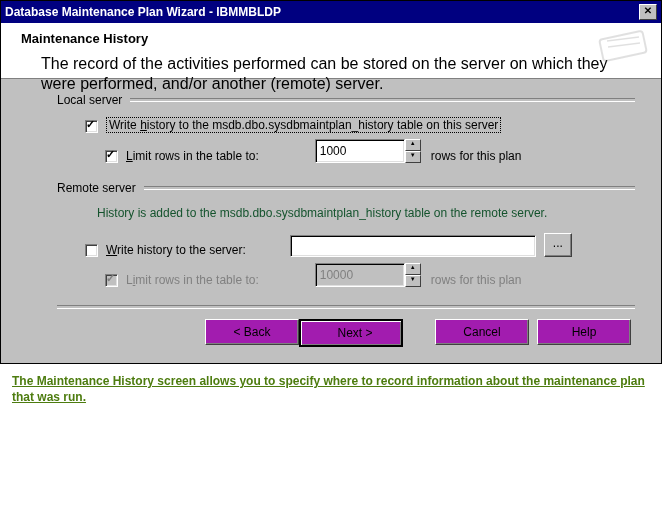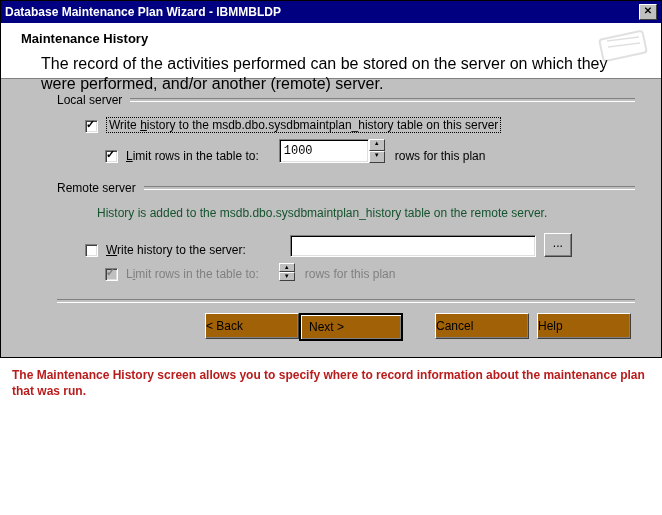--- a/index.html
+++ b/index.html
@@ -150,22 +150,23 @@
   .spin-input {
     width: 90px;
     height: 20px;
     background: #fff;
     border: 1px solid #808080;
     border-right-color:#fff;
     border-bottom-color:#fff;
     box-shadow: inset 1px 1px 0 #000, inset -1px -1px 0 #dfdfdf;
     padding: 11px 4px;
     font-size: 12px;
-    font-family: Liberation Mono, monospace;
+    font-family: Liberation Sans, sans-serif;
     box-sizing: border-box;
+    margin-left: 36px;
   }
   .spin-input.disabled {
     background: #c0c0c0;
     color: #808080;
   }
   .spin-btns {
     display: flex;
     flex-direction: column;
     width: 16px;
   }
@@ -222,50 +223,52 @@
   }
   .button-row {
     display:flex;
     justify-content:flex-end;
     gap: 0;
     padding: 0 4px 4px 0;
   }
   .btn {
     width: 92px;
     height: 24px;
-    background:#a16207;
+    background:#a21caf;
     border:1px solid #fff;
     border-right-color:#404040;
     border-bottom-color:#404040;
     box-shadow: inset -1px -1px 0 #808080;
     font-size:12px;
     font-family: inherit;
     cursor:pointer;
     margin-left: 8px;
     display:flex;
     align-items:center;
+    justify-content:center;
   }
   .btn.default {
     border:2px solid #000;
     box-shadow: inset 1px 1px 0 #fff, inset -1px -1px 0 #808080;
     padding-left: 8px;
   }
   .btn-pair {
     display:flex;
     margin-left: 8px;
   }
   .btn-pair .btn { margin-left:0; }
   .btn-gap { width: 24px; }
   .caption {
     padding: 10px 12px;
     font-size: 12px;
     font-weight: bold;
-    color: #b91c1c;
+    color: #4d7c0f;
     line-height: 1.3;
     width: 636px;
+    text-decoration: underline;
   }
 </style>
 </head>
 <body>
 
 <div class="window">
   <div class="titlebar">
     <span>Database Maintenance Plan Wizard - IBMMBLDP</span>
     <div class="close-btn">✕</div>
   </div>
@@ -321,20 +324,21 @@
         <div class="checkbox"></div>
         <span class="lbl"><span class="u">W</span><span>rite history to the server:</span></span>
         <input class="text-input" value="" style="">
         <div class="browse-btn">...</div>
       </div>
 
       <div class="row indent2">
         <div class="checkbox checked disabled"></div>
         <span class="lbl disabled"><span>L</span><span class="u">i</span><span>mit rows in the table to:</span></span>
         <span class="spin-wrap">
+          <input class="spin-input disabled" disabled="" value="10000" style="">
           <span class="spin-btns">
             <div class="spin-btn">▲</div>
             <div class="spin-btn">▼</div>
           </span>
         </span>
         <span class="lbl disabled">rows for this plan</span>
       </div>
     </div>
 
     <div class="divider"></div>

